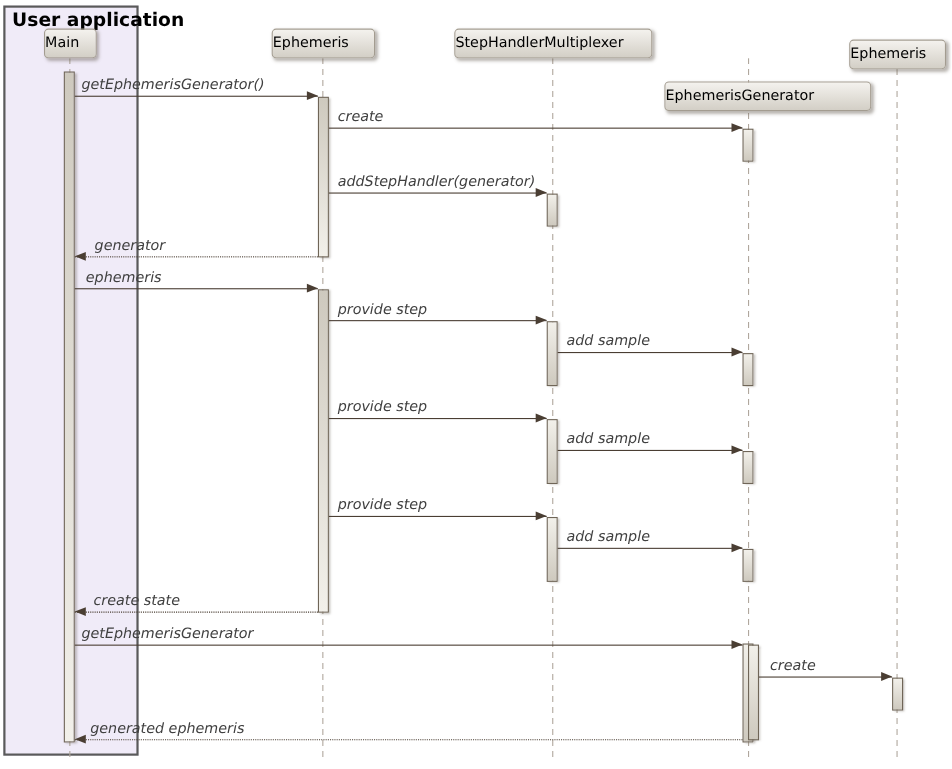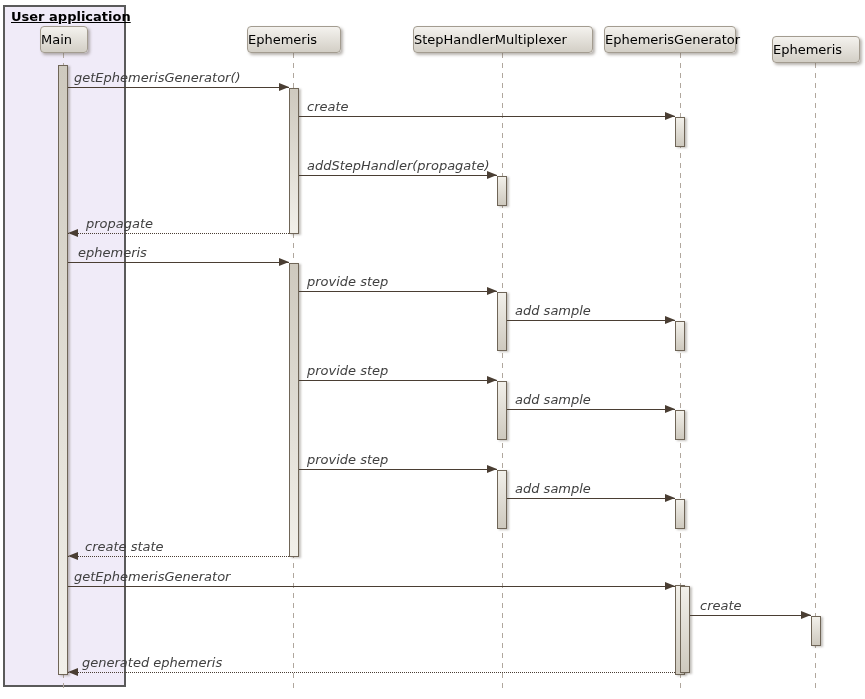--- a/index.html
+++ b/index.html
@@ -18,24 +18,23 @@
     background: var(--frame-fill);
     border: 2px solid var(--frame-border);
     box-sizing: border-box;
     z-index: 0;
   }
   .frame-title {
     position: absolute;
     left: 6px;
     top: 2px;
     font-weight: bold;
-    font-size: 13px;
+    font-size: 17px;
     white-space: nowrap;
     color: #000;
-    text-decoration: underline;
   }
   .lifeline {
     position: absolute;
     width: 1px;
     background: repeating-linear-gradient(180deg,
       var(--lifeline) 0 5px, transparent 5px 10px);
     z-index: 1;
   }
   .participant-box {
     position: absolute;
@@ -103,21 +102,21 @@
       <div class="lifeline" style="left: 815px; top: 53px; height: 637px;"></div>
       <div class="participant-box" style="left: 40px; width: 48px;">
         <span>Main</span>
       </div>
       <div class="participant-box" style="left: 247px; width: 94px;">
         <span>Ephemeris</span>
       </div>
       <div class="participant-box" style="left: 413px; width: 180px;">
         <span>StepHandlerMultiplexer</span>
       </div>
-      <div class="participant-box" style="left: 604px; width: 132px;">
+      <div class="participant-box" style="left: 604px; width: 188px; margin-top: 48px;">
         <span>EphemerisGenerator</span>
       </div>
       <div class="participant-box" style="left: 772px; width: 88px; margin-top: 10px;">
         <span>Ephemeris</span>
       </div>
       <div class="activation act-long" style="left: 58px; top: 65px; height: 610px;"></div>
       <div class="activation act-long" style="left: 289px; top: 88px; height: 146px;"></div>
       <div class="activation act-short" style="left: 675px; top: 117px; height: 30px;"></div>
       <div class="activation act-short" style="left: 497px; top: 176px; height: 30px;"></div>
       <div class="activation act-long" style="left: 289px; top: 263px; height: 294px;"></div>
@@ -131,24 +130,24 @@
       <div class="activation act-medium" style="left: 680px; top: 586px; height: 87px;"></div>
       <div class="activation act-short" style="left: 811px; top: 616px; height: 30px;"></div>
       <div class="msg-line solid" style="left: 68px; top: 87px; width: 221px;"></div>
       <div class="arrow-head right" style="left: 279px; top: 83px;"></div>
       <div class="msg-label" style="left: 74px; top: 70px;">getEphemerisGenerator()</div>
       <div class="msg-line solid" style="left: 299px; top: 116px; width: 376px;"></div>
       <div class="arrow-head right" style="left: 665px; top: 112px;"></div>
       <div class="msg-label" style="left: 307px; top: 99px;">create</div>
       <div class="msg-line solid" style="left: 299px; top: 175px; width: 198px;"></div>
       <div class="arrow-head right" style="left: 487px; top: 171px;"></div>
-      <div class="msg-label" style="left: 307px; top: 158px;">addStepHandler(propagate)</div>
+      <div class="msg-label" style="left: 307px; top: 158px;">addStepHandler(generator)</div>
       <div class="msg-line return" style="left: 68px; top: 233px; width: 221px;"></div>
       <div class="arrow-head left" style="left: 68px; top: 229px;"></div>
-      <div class="msg-label" style="left: 86px; top: 216px;">propagate</div>
+      <div class="msg-label" style="left: 86px; top: 216px;">generator</div>
       <div class="msg-line solid" style="left: 68px; top: 262px; width: 221px;"></div>
       <div class="arrow-head right" style="left: 279px; top: 258px;"></div>
       <div class="msg-label" style="left: 78px; top: 245px;">ephemeris</div>
       <div class="msg-line solid" style="left: 299px; top: 291px; width: 198px;"></div>
       <div class="arrow-head right" style="left: 487px; top: 287px;"></div>
       <div class="msg-label" style="left: 307px; top: 274px;">provide step</div>
       <div class="msg-line solid" style="left: 507px; top: 320px; width: 168px;"></div>
       <div class="arrow-head right" style="left: 665px; top: 316px;"></div>
       <div class="msg-label" style="left: 515px; top: 303px;">add sample</div>
       <div class="msg-line solid" style="left: 299px; top: 380px; width: 198px;"></div>

